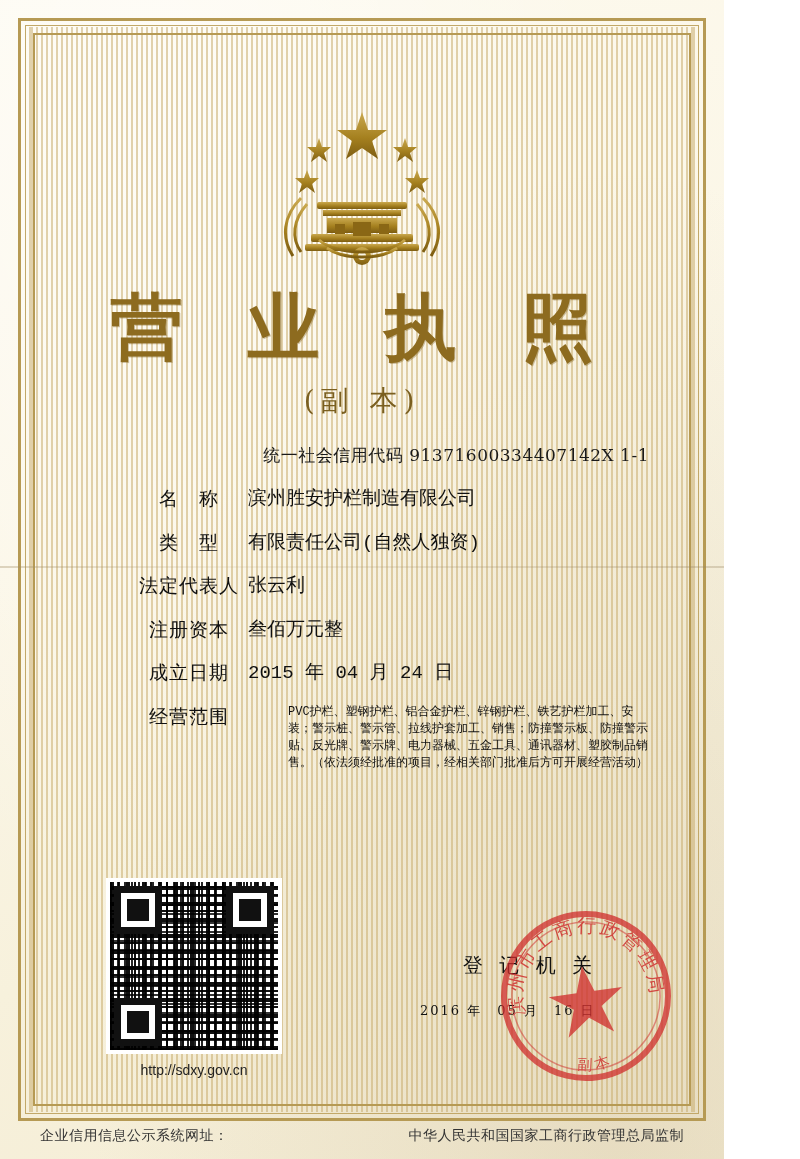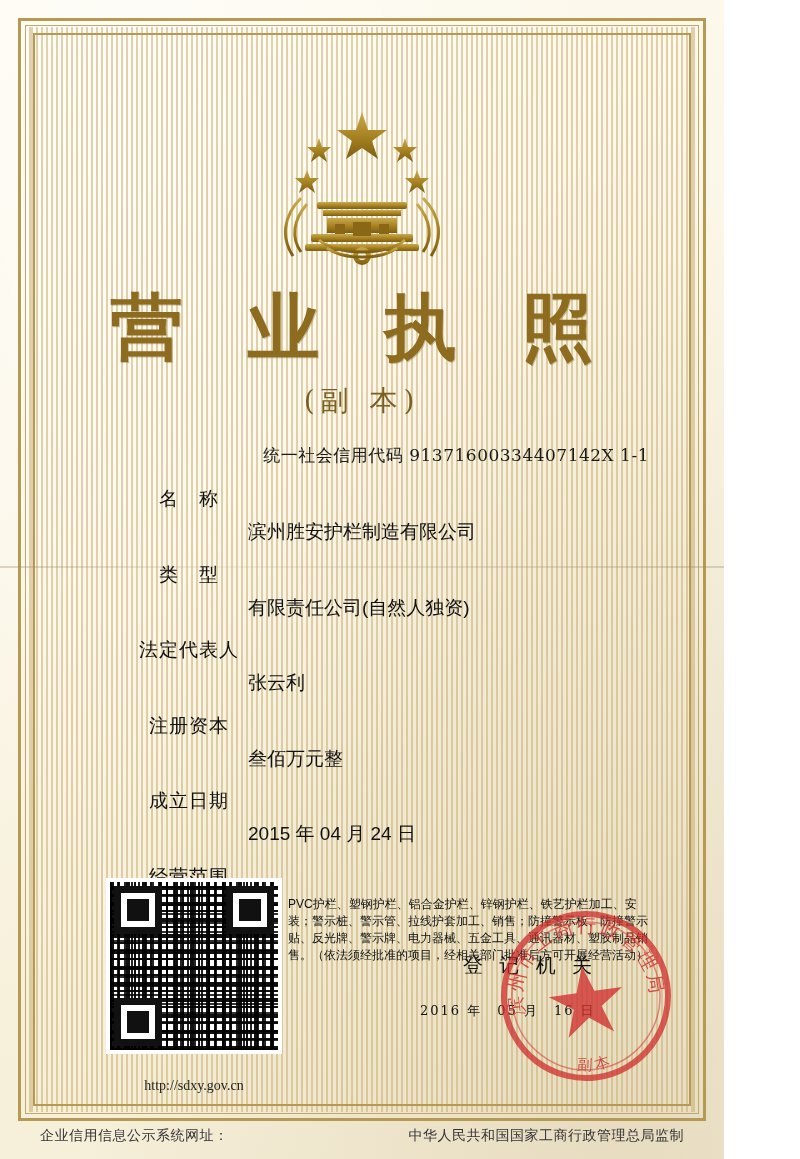--- a/index.html
+++ b/index.html
@@ -138,23 +138,22 @@
     font-size: 19px;
     color: #111;
     letter-spacing: 1px;
     font-family: "DejaVu Serif", "Liberation Serif", serif;
     white-space: nowrap;
   }
   .row .value {
     flex: 1 1 auto;
     font-size: 19px;
     color: #111;
-    font-family: Liberation Sans, sans-serif;
+    font-family: Liberation Mono, monospace;
     line-height: 1.45;
-    margin-top: 32px;
   }
   .row.scope .value {
     font-size: 12px;
     line-height: 1.42;
     letter-spacing: 0px;
   }
   .row.scope { margin-bottom: 6px; gap: 40px; }
   .row.scope .label { font-size: 19px; }
 
   
@@ -190,24 +189,24 @@
   .qr .eye::after {
     content: "";
     position: absolute;
     inset: 6px;
     background: #111;
   }
   .qr .eye.tl { left: 4px; top: 4px; }
   .qr .eye.tr { right: 4px; top: 4px; }
   .qr .eye.bl { left: 4px; bottom: 4px; }
   .qr-url {
-    margin-top: 24px;
+    margin-top: 8px;
     font-size: 14px;
     color: #222;
-    font-family: Liberation Serif, serif;
+    font-family: Liberation Sans, sans-serif;
   }
 
   
   .authority {
     position: absolute;
     left: 300px;
     top: 912px;
     width: 380px;
     text-align: center;
     font-size: 20px;

